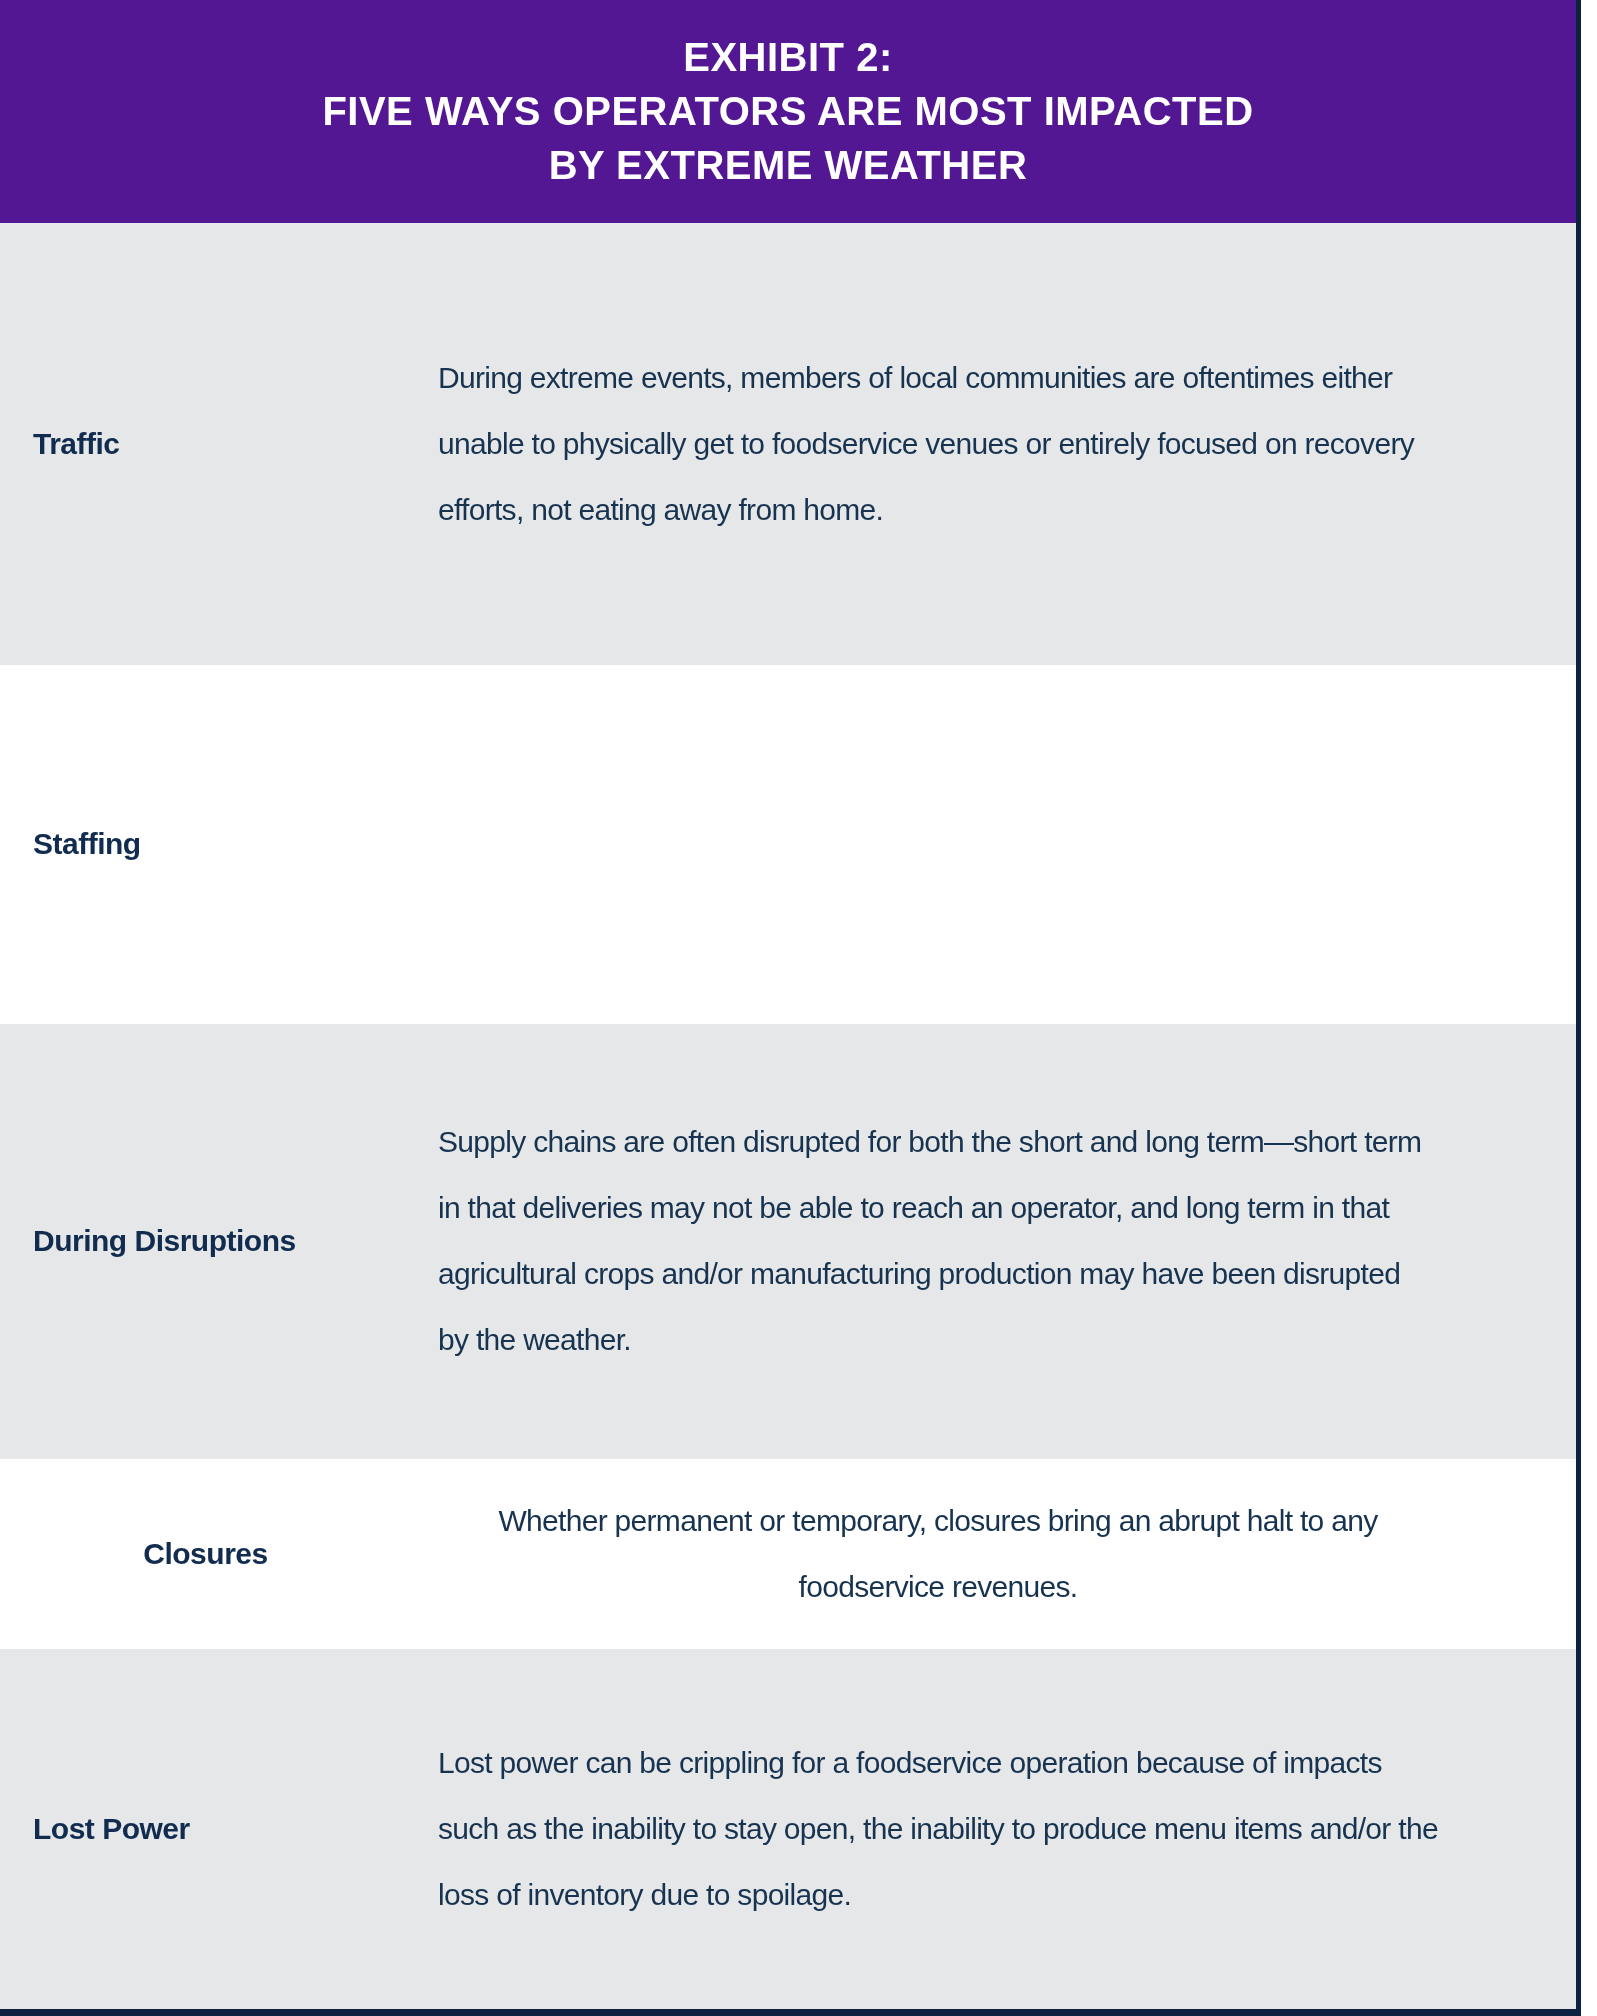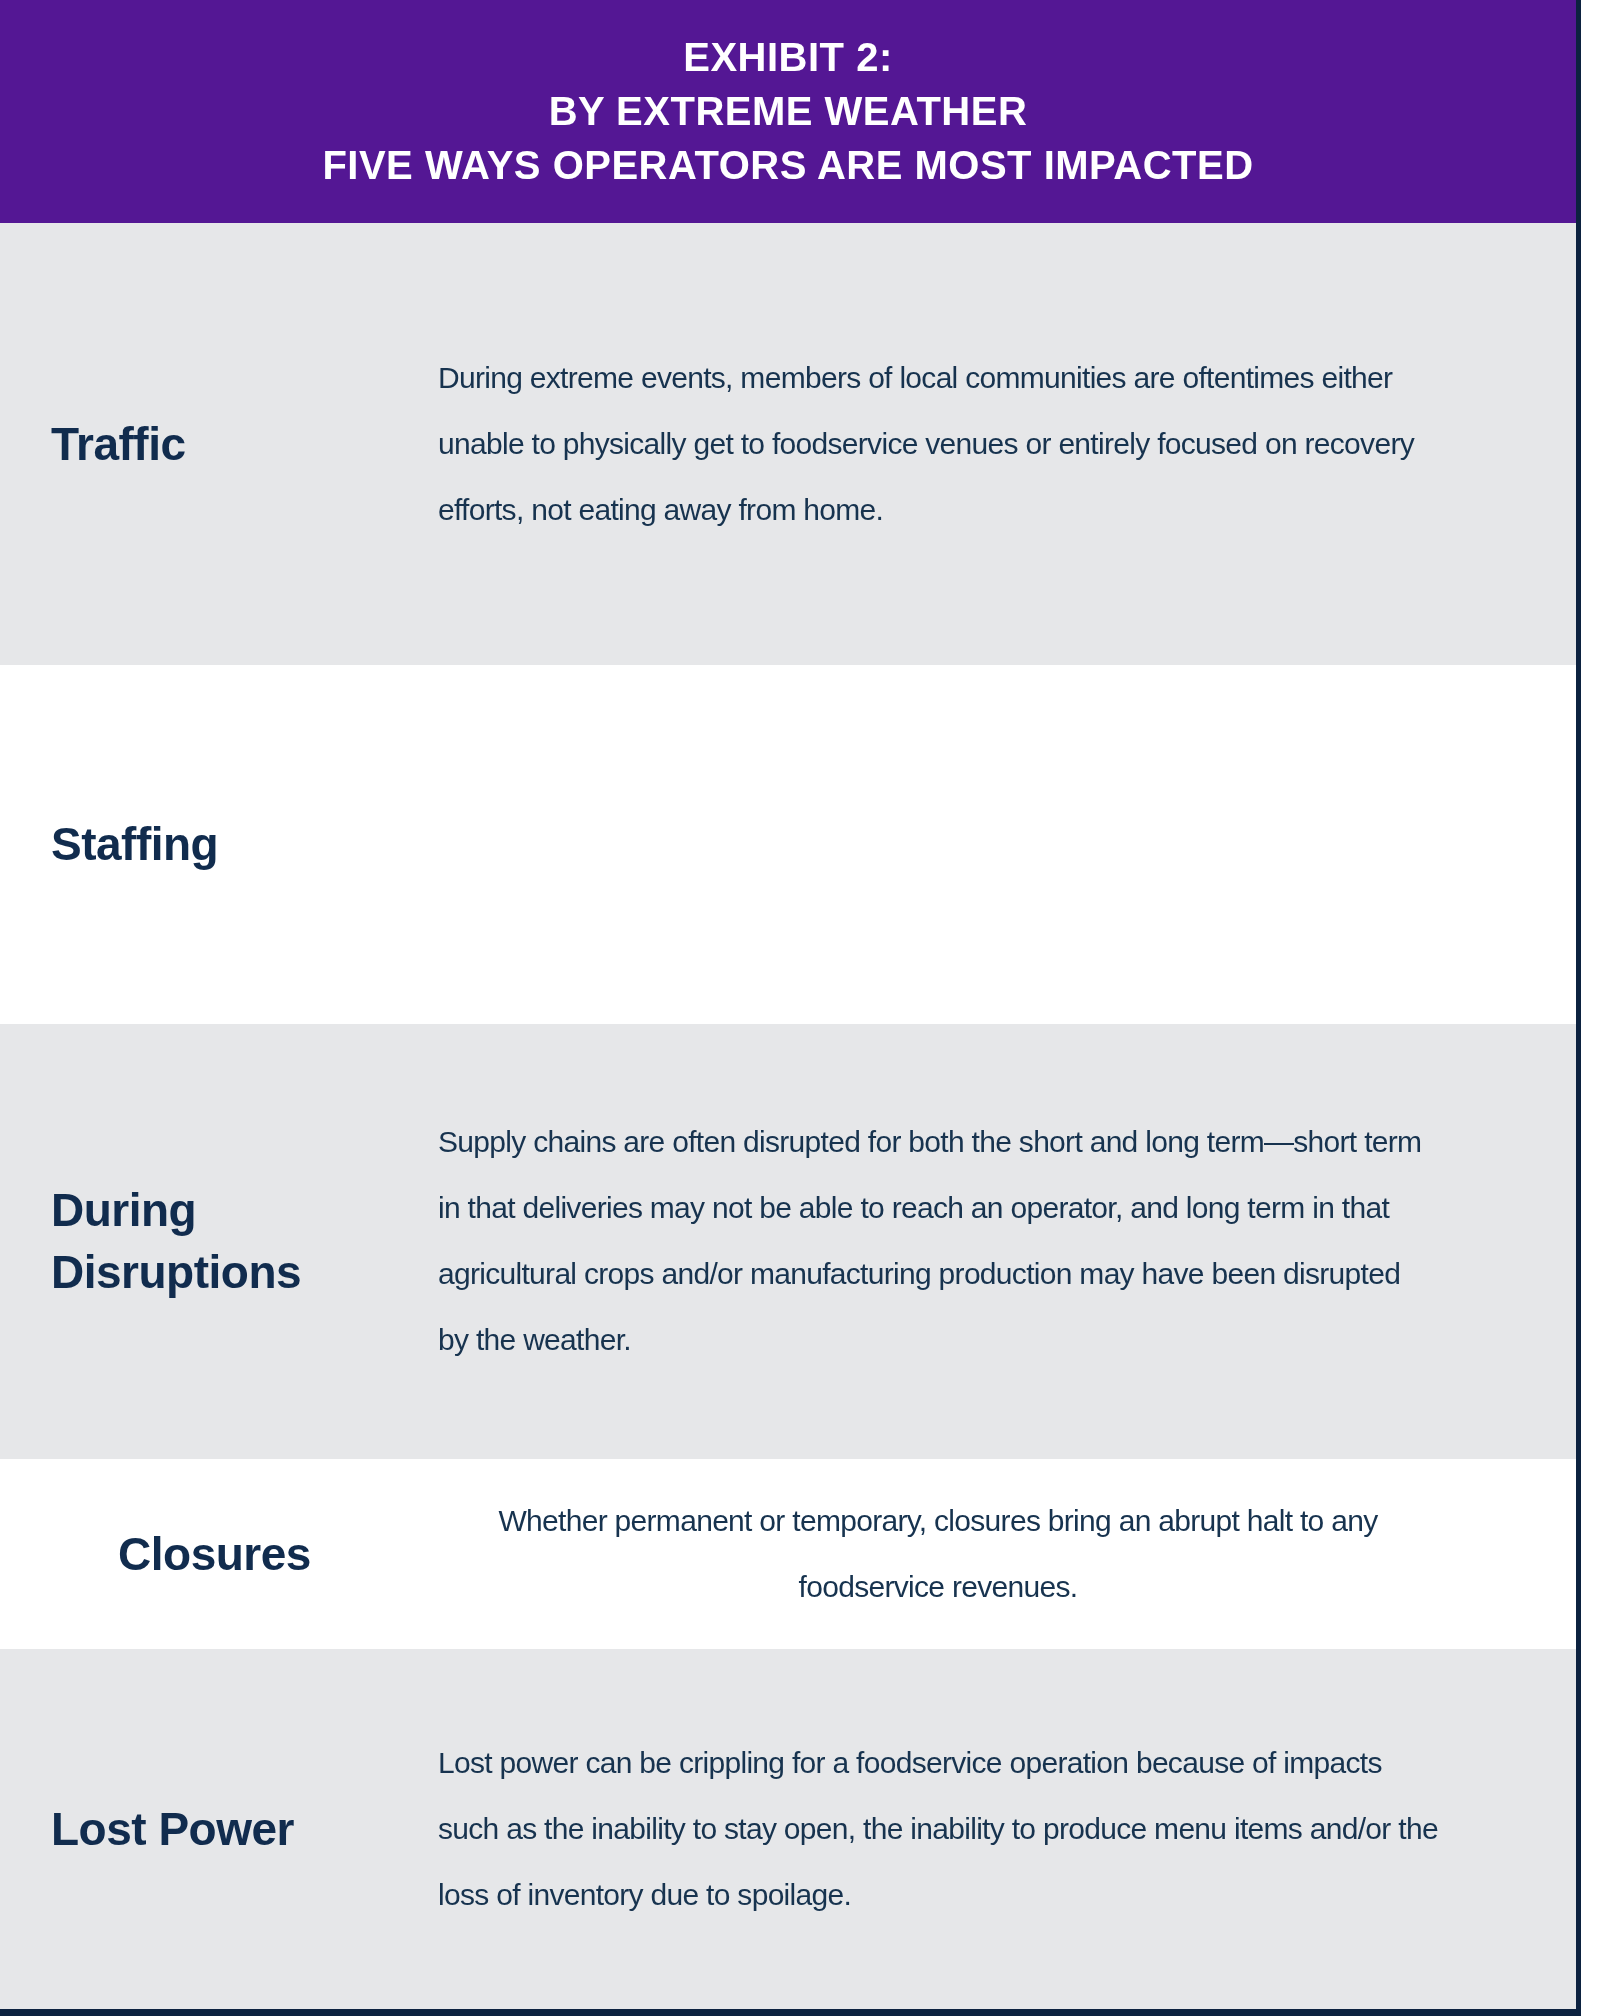--- a/index.html
+++ b/index.html
@@ -47,48 +47,48 @@
   }
   .row.gray  { background: var(--row-alt-background); }
   .row.white { background: var(--row-background); }
   .h442 { height: 442px; }
   .h359 { height: 359px; }
   .h436 { height: 436px; }
   .h190 { height: 190px; text-align: center; }
   .h360 { height: 360px; }
   .label-cell {
     width: 438px;
-    padding-left: 51px;
+    padding-left: 33px;
     padding-right: 60px;
     flex-shrink: 0;
     color: var(--label-text);
     font-weight: bold;
-    font-size: 46px;
+    font-size: 30px;
     line-height: 62px;
     letter-spacing: -0.5px;
   }
   .desc-cell {
     flex: 1;
     max-width: 1080px;
     padding-right: 80px;
     color: var(--body-text);
     font-size: 30px;
     line-height: 66px;
     letter-spacing: -0.7px;
   }
 </style>
 </head>
 <body>
 
 <div class="exhibit">
 
   <div class="header">
     <div class="header-line">EXHIBIT 2:</div>
+    <div class="header-line">FIVE WAYS OPERATORS ARE MOST IMPACTED</div>
     <div class="header-line">BY EXTREME WEATHER</div>
-    <div class="header-line">FIVE WAYS OPERATORS ARE MOST IMPACTED</div>
   </div>
 
   <div class="row gray h442">
     <div class="label-cell">Traffic</div>
     <div class="desc-cell">During extreme events, members of local communities are oftentimes either unable to physically get to foodservice venues or entirely focused on recovery efforts, not eating away from home.</div>
   </div>
 
   <div class="row white h359">
     <div class="label-cell">Staffing</div>
   </div>

